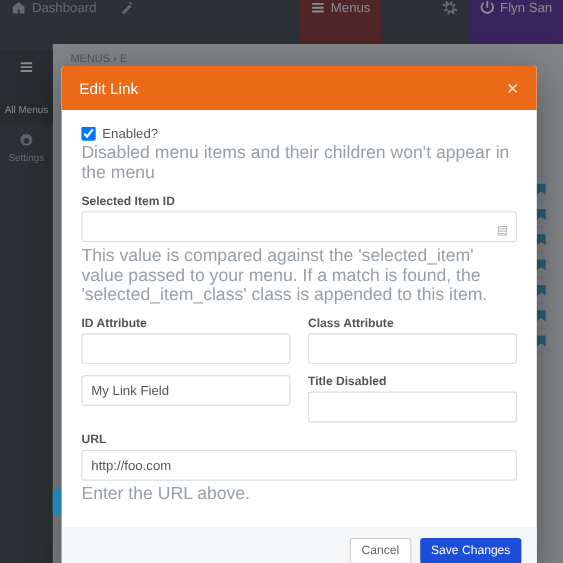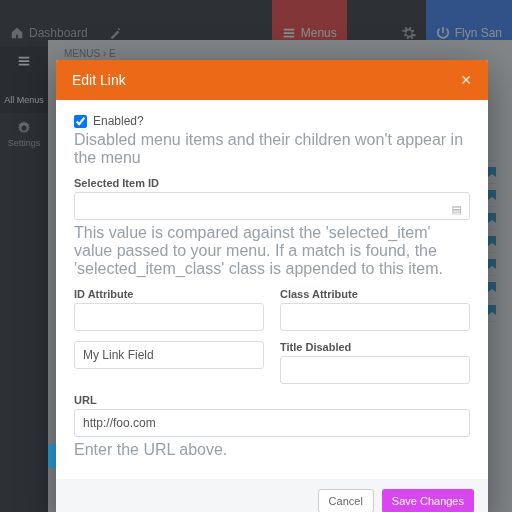--- a/index.html
+++ b/index.html
@@ -1,31 +1,31 @@
 <!DOCTYPE html>
 <html><head>
 <meta charset="utf-8">
 <style>
 * { margin: 0; padding: 0; box-sizing: border-box; font-family: "Helvetica Neue", Arial, sans-serif; }
 body { background: #fff; width: 512px; height: 512px; overflow: hidden; position: relative; }
 .topbar { height: 40px; background: #34393d; color: #aeb4b9; display: flex; align-items: center; font-size: 12px; position: relative; z-index: 1; }
-.topbar .nav-item { display: flex; align-items: flex-end; padding: 0 10px; height: 100%; gap: 5px; cursor: pointer; }
-.topbar .nav-item.active { background: #ef4444; color: #fff; }
+.topbar .nav-item { display: flex; align-items: flex-start; padding: 0 10px; height: 100%; gap: 5px; cursor: pointer; }
+.topbar .nav-item.active { background: #7f1d1d; color: #fff; }
 .topbar .right { margin-left: auto; display: flex; height: 100%; }
-.topbar .nav-item.user { background: #3b82f6; color: #fff; }
+.topbar .nav-item.user { background: #4c1d95; color: #fff; }
 .icon { display: inline-flex; width: 14px; height: 14px; }
 .icon svg { width: 100%; height: 100%; }
 .leftbar { width: 48px; background: #34393d; color: #aeb4b9; position: absolute; top: 40px; bottom: 0; left: 0; z-index: 1; display: flex; flex-direction: column; align-items: center; padding-top: 6px; font-size: 9px; }
 .leftbar .lb-item { display: flex; flex-direction: column; align-items: center; gap: 3px; padding: 8px 0; width: 100%; cursor: pointer; }
 .leftbar .lb-item.active { background: #2a2e31; color: #fff; gap: 27px; }
 .main { position: absolute; left: 48px; right: 0; top: 40px; bottom: 0; background: #f1f4f6; padding: 8px 16px; z-index: 0; font-size: 12px; color: #6b7278; }
 .breadcrumb { font-size: 10px; color: #888; margin-bottom: 8px; }
 .tabs { display: flex; gap: 12px; font-size: 11px; margin-bottom: 6px; }
 .btn { display: inline-flex; align-items: center; padding: 5px 10px; border-radius: 3px; font-size: 11px; cursor: pointer; border: none; }
-.btn-primary { background: #d946ef; color: #fff; }
+.btn-primary { background: #1d4ed8; color: #fff; }
 .btn-default { background: #74797c; color: #fff; }
 .btn-save { background: #2a9fd6; color: #fff; padding: 6px 12px; }
 .sidepanel { position: absolute; right: 16px; top: 120px; width: 100px; font-size: 11px; color: #6b7278; }
 .sidepanel .sp-row { display: flex; justify-content: space-between; align-items: center; padding: 5px 0; border-top: 1px solid #e0e4e7; }
 .sidepanel .sp-row:last-child { border-bottom: 1px solid #e0e4e7; }
 .sidepanel .sp-ic { color: #2a9fd6; font-size: 12px; }
 .tree { position: absolute; left: 16px; top: 160px; font-size: 11px; color: #8a9198; }
 .tree .trow { display: flex; align-items: center; gap: 6px; padding: 4px 0; }
 .overlay { position: absolute; inset: 0; background: rgba(40,44,48,0.55); z-index: 5; }
 .modal { position: absolute; z-index: 10; left: 56px; right: 24px; top: 60px; background: #fff; border-radius: 3px; box-shadow: 0 10px 40px rgba(0,0,0,0.4); overflow: hidden; }

